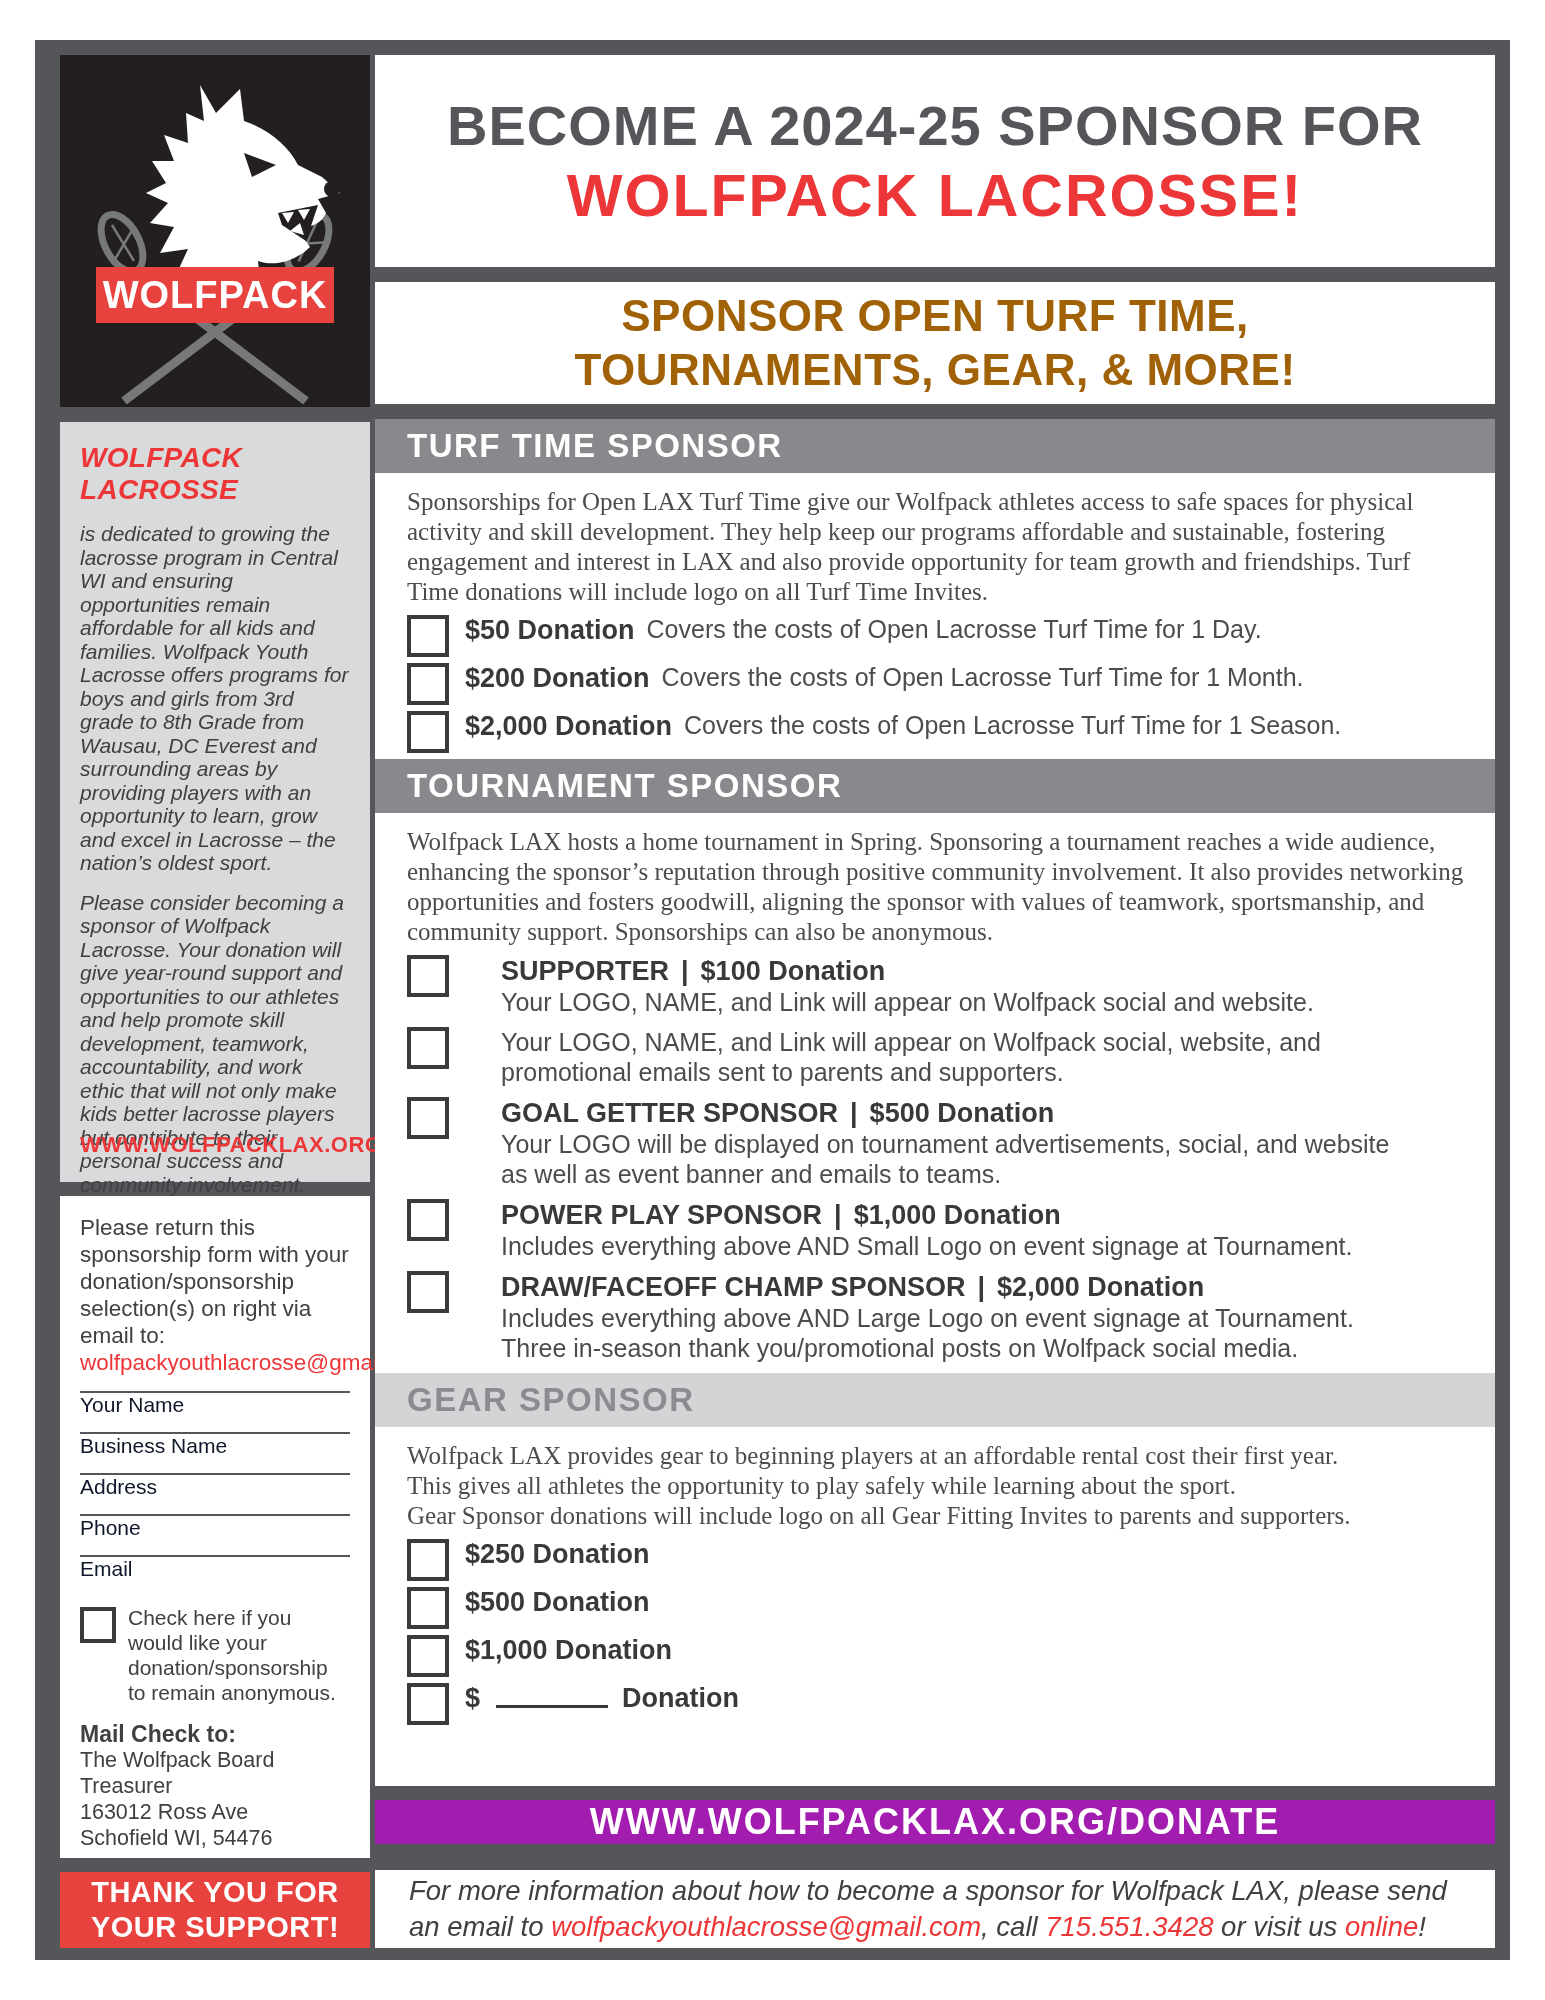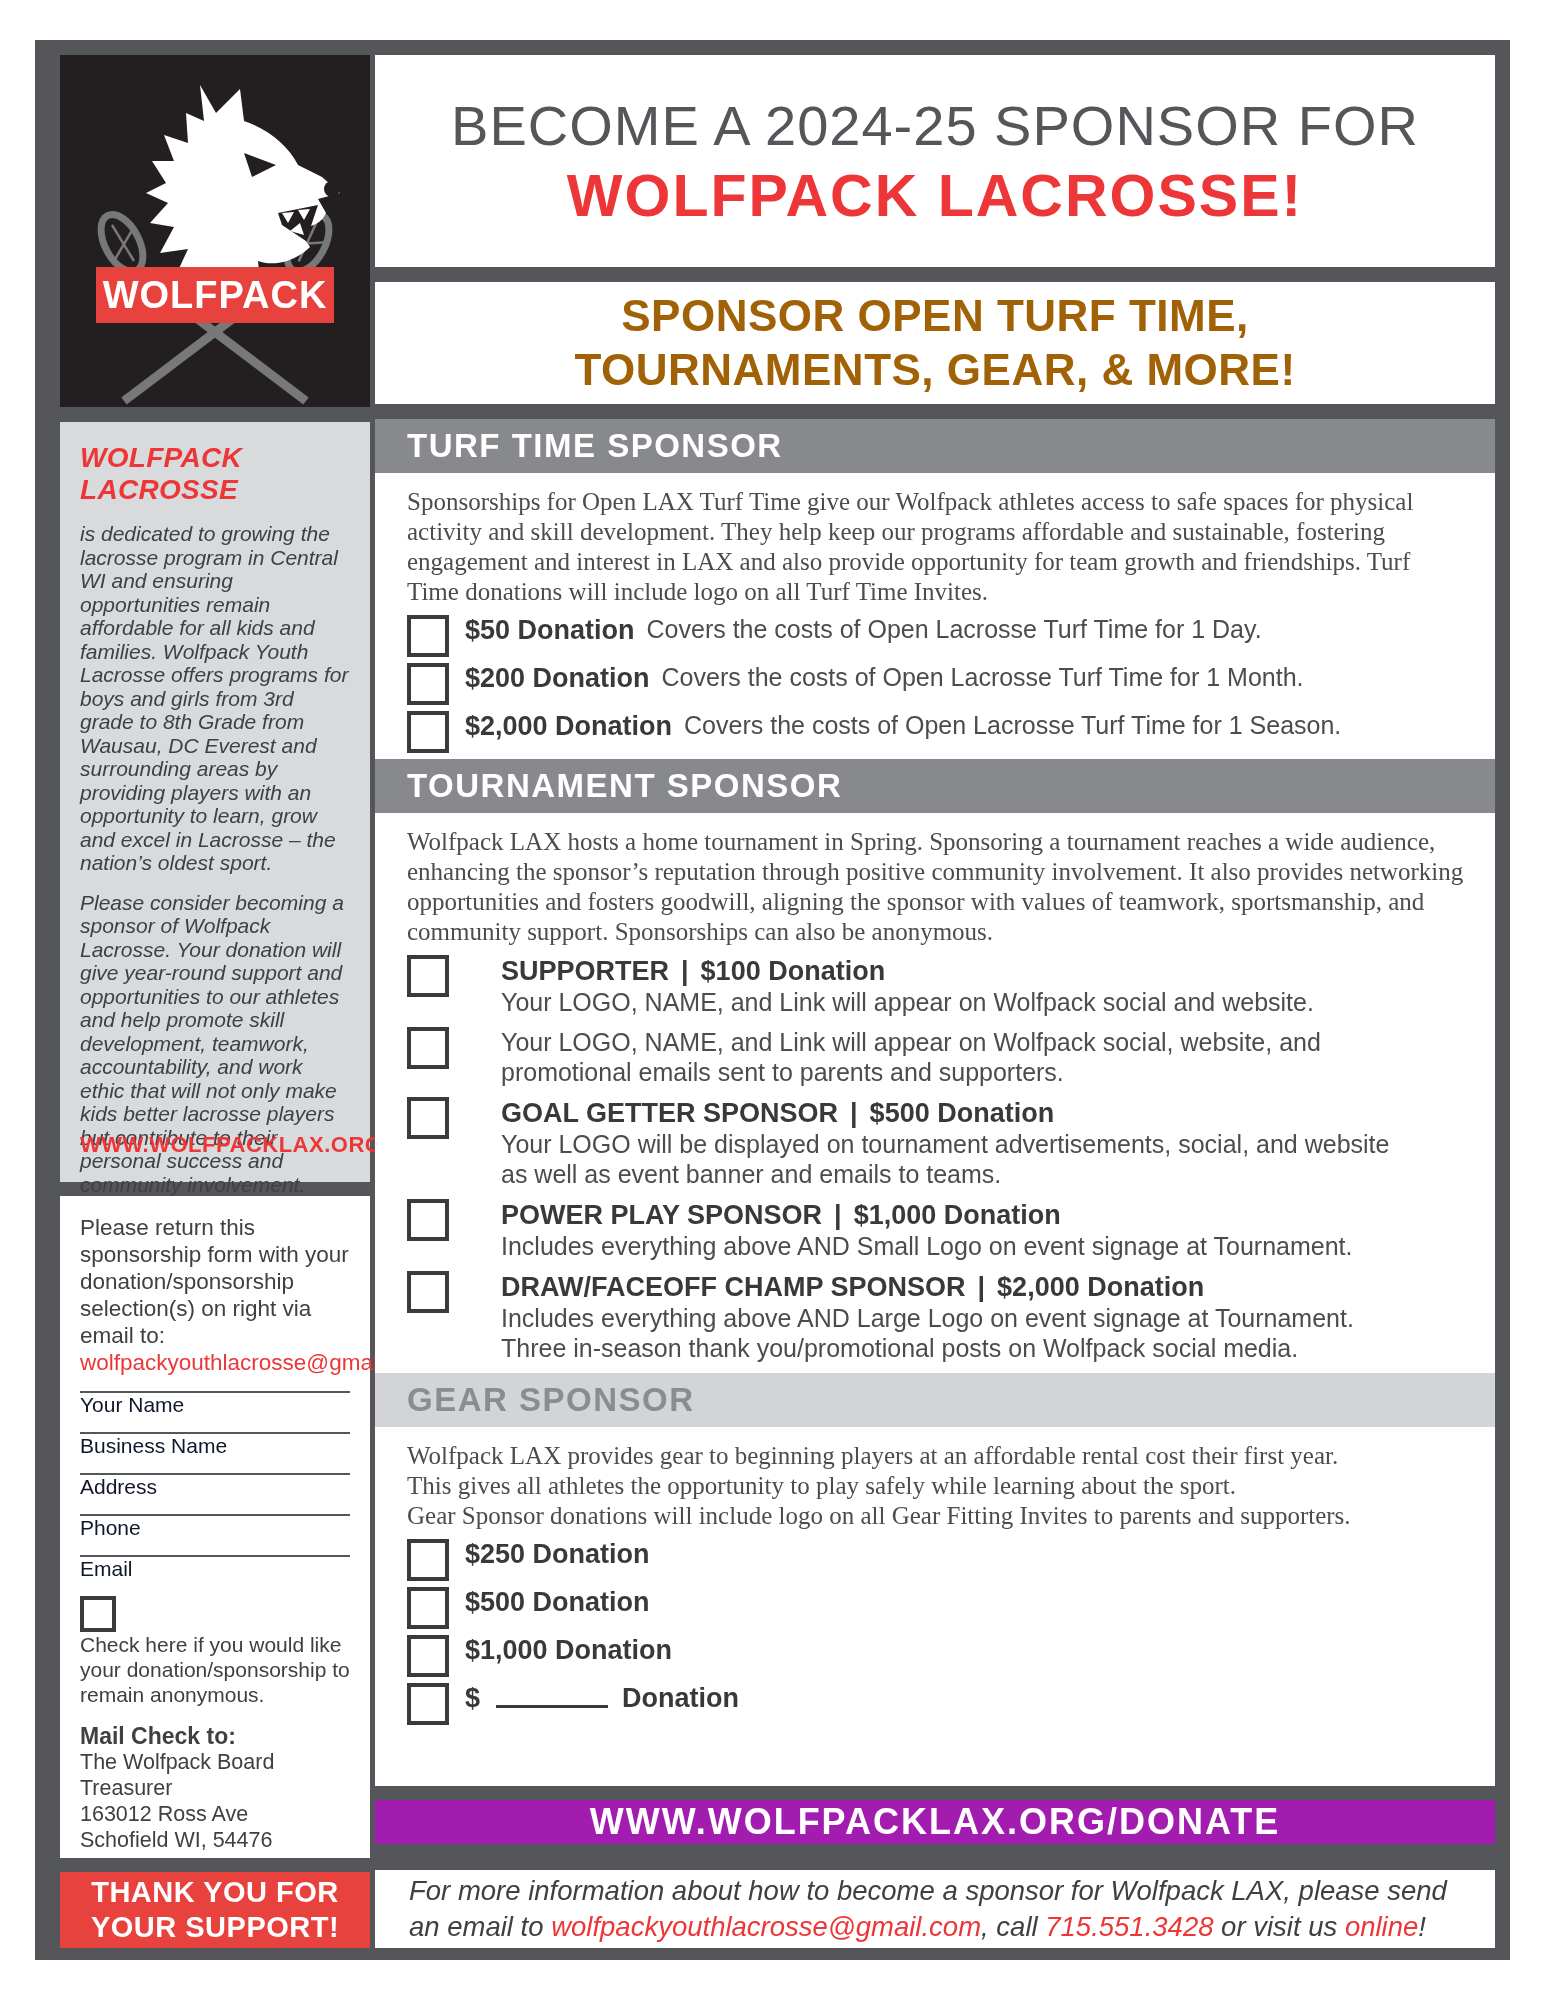--- a/index.html
+++ b/index.html
@@ -23,34 +23,34 @@
   .website-row{position:absolute;left:20px;right:14px;bottom:14px;display:flex;align-items:center;justify-content:space-between;}
   .website{color:#ed3637;font-weight:bold;font-size:22px;letter-spacing:.5px;}
   .fb{width:46px;height:46px;border:6px solid #ed3637;border-radius:50%;background:#fff;
     color:#ed3637;font-weight:bold;font-size:32px;font-family:"Liberation Serif",serif;
     display:flex;align-items:center;justify-content:center;box-sizing:border-box;}
 
   .form-panel{left:25px;top:1156px;width:310px;height:662px;padding:18px 20px;}
   .form-intro{font-size:22.5px;line-height:27px;}
   .form-email{color:#ed3637;}
   .field{border-top:2px solid #55565a;margin-top:15px;font-size:21px;color:#0f172a;}
-  .anon-row{display:flex;margin-top:13px;flex-direction:column;}
+  .anon-row{display:flex;margin-top:24px;}
   .anon-box{width:28px;height:28px;border:4px solid #3b3b3c;background:#fff;flex:none;margin-right:12px;margin-top:2px;}
   .anon-text{font-size:21px;line-height:25px;}
   .mail-block{margin-top:16px;font-size:21.5px;line-height:26px;}
   .mail-head{font-weight:bold;font-size:23px;}
 
   .thanks-panel{left:25px;top:1832px;width:310px;height:76px;background:#e8423e;color:#fff;
     font-weight:bold;font-size:29px;line-height:35px;letter-spacing:.5px;text-align:center;
     display:flex;align-items:center;justify-content:center;}
 
   
   .head-panel{left:340px;top:15px;width:1120px;height:212px;display:flex;flex-direction:column;
     align-items:center;justify-content:center;text-align:center;}
-  .head-line1{font-weight:normal;font-size:56px;color:#55565a;letter-spacing:1px;}
+  .head-line1{font-weight:bold;font-size:56px;color:#55565a;letter-spacing:1px;}
   .head-line2{font-weight:bold;font-size:59px;color:#ed3637;letter-spacing:2px;margin-top:4px;}
 
   .sub-panel{left:340px;top:242px;width:1120px;height:122px;display:flex;flex-direction:column;
     align-items:center;justify-content:center;text-align:center;
     font-weight:bold;font-size:44px;line-height:54px;color:#a16207;letter-spacing:.5px;}
 
   .main-panel{left:340px;top:379px;width:1120px;height:1367px;overflow:hidden;}
   .band{height:54px;background:#87898c;color:#fff;font-weight:bold;font-size:33px;letter-spacing:1.5px;
     display:flex;align-items:center;padding-left:32px;}
   .band.gear{background:#d2d4d5;color:#8a8c8f;}

